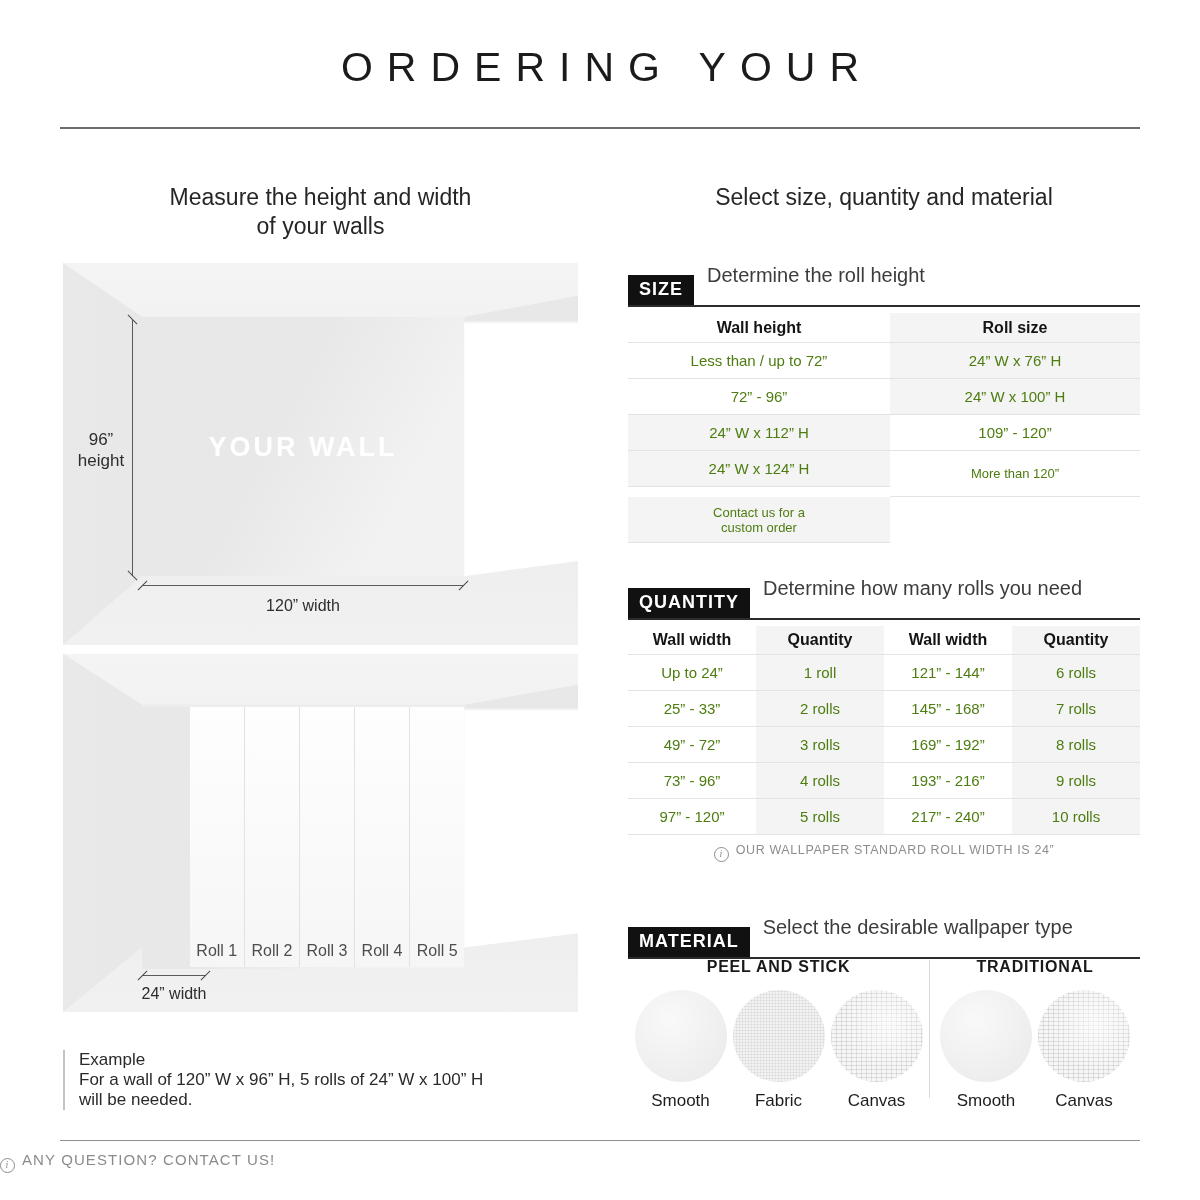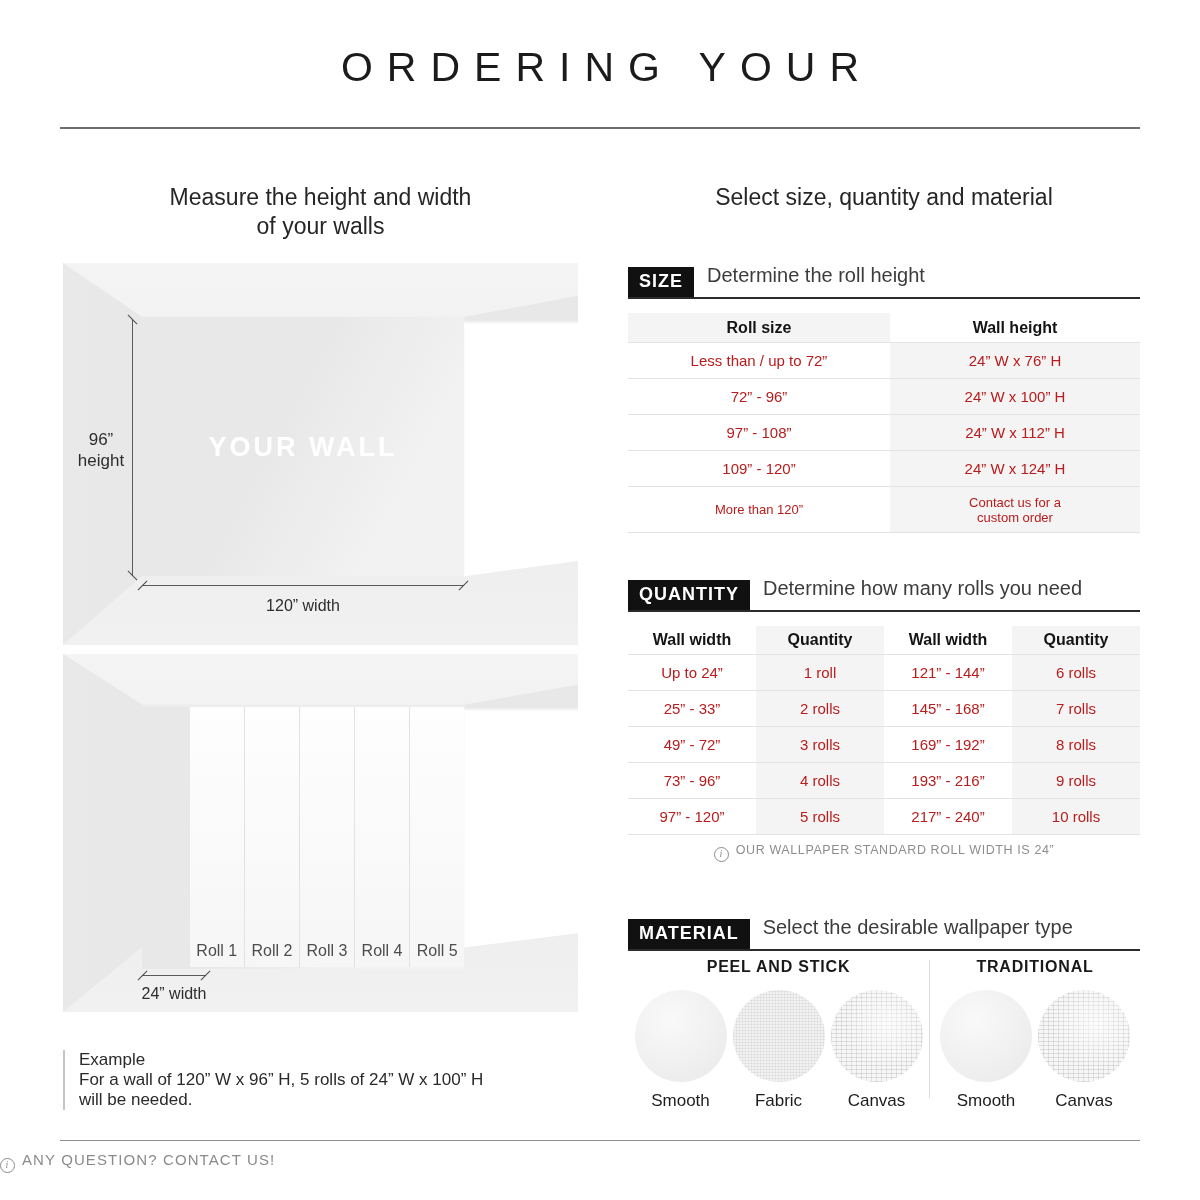--- a/index.html
+++ b/index.html
@@ -76,27 +76,27 @@
 
   
   .right-col { position:absolute; left:628px; top:183px; width:512px; }
   .right-heading { position:absolute; top:0; left:0; width:100%; }
 
   .section-head { position:absolute; left:0; width:512px; display:flex; align-items:flex-end;
     border-bottom:2px solid #2b2b2b; padding-bottom:0; }
   .sh-size { top:81px; } .sh-qty { top:394px; } .sh-mat { top:733px; }
   .badge { background:#111111; color:#ffffff; font-size:18px; font-weight:700;
     letter-spacing:1px; padding:4px 11px 5px; }
-  .section-sub { font-size:20px; color:#3c3c3c; margin-left:13px; padding-bottom:10px; }
+  .section-sub { font-size:20px; color:#3c3c3c; margin-left:13px; padding-bottom:18px; }
 
   .grid-table { position:absolute; display:grid; }
   .size-table { top:130px; grid-template-columns:262px 250px; }
   .qty-table { top:443px; grid-template-columns:128px 128px 128px 128px; }
   .cell { display:flex; align-items:center; justify-content:center; text-align:center;
-    border-bottom:1px solid #e3e3e3; font-size:15px; color:#b91c1c; height:36px; }
+    border-bottom:1px solid #e3e3e3; font-size:15px; color:#4d7c0f; height:36px; }
   .cell.hdr { font-size:16px; font-weight:700; color:#141414; height:30px; }
   .qty-table .cell.hdr { height:29px; }
   .cell.shade { background:#f4f4f4; }
   .cell.tall { height:46px; font-size:13px; line-height:15px; }
   .cell.tall span { display:inline-block; max-width:130px; }
 
   .note { position:absolute; top:660px; left:0; width:512px; text-align:center;
     font-size:12.5px; letter-spacing:0.6px; color:#8d8d8d; }
   .info-icon { display:inline-flex; align-items:center; justify-content:center;
     width:15px; height:15px; border:1.5px solid #8d8d8d; border-radius:50%;
@@ -193,27 +193,26 @@
   </div>
 
   <div class="right-col">
     <div class="col-heading right-heading">Select size, quantity and material</div>
 
     <div class="section-head sh-size">
       <span class="badge">SIZE</span>
       <span class="section-sub">Determine the roll height</span>
     </div>
     <div class="grid-table size-table">
+      <div class="cell hdr">Wall height</div>
       <div class="cell hdr shade">Roll size</div>
-      <div class="cell hdr">Wall height</div>
       <div class="cell">Less than / up to 72”</div>
       <div class="cell shade">24” W x 76” H</div>
       <div class="cell">72” - 96”</div>
       <div class="cell shade">24” W x 100” H</div>
-      <div class="cell">97” - 108”</div>
       <div class="cell shade">24” W x 112” H</div>
       <div class="cell">109” - 120”</div>
       <div class="cell shade">24” W x 124” H</div>
       <div class="cell tall">More than 120”</div>
       <div class="cell tall shade">
           <span>Contact us for a custom order</span>
         </div>
     </div>
 
     <div class="section-head sh-qty">

